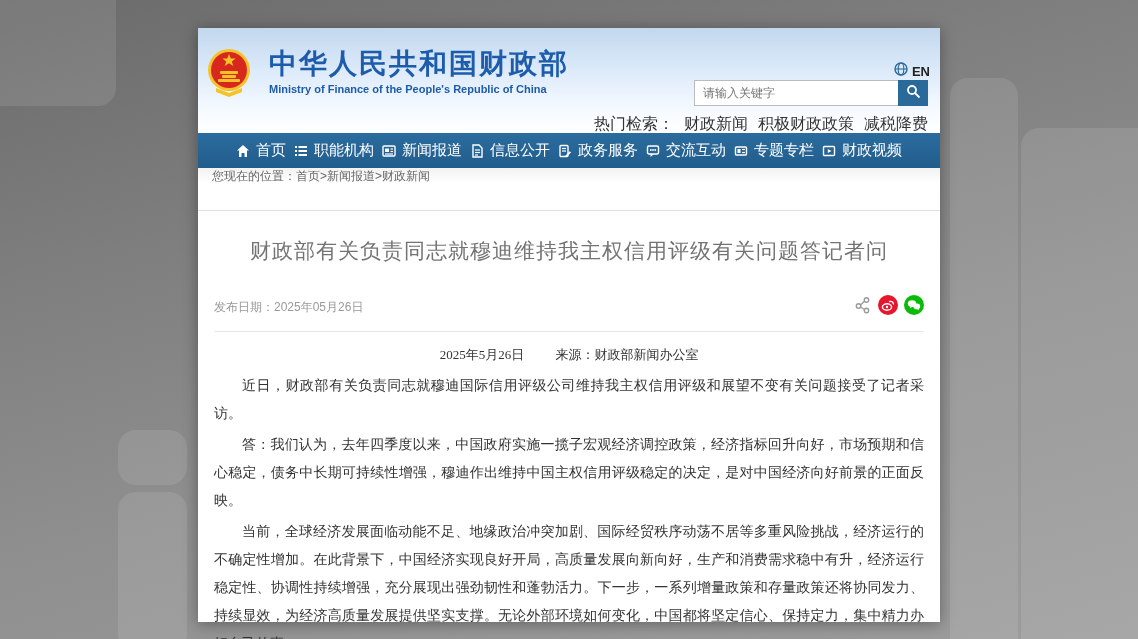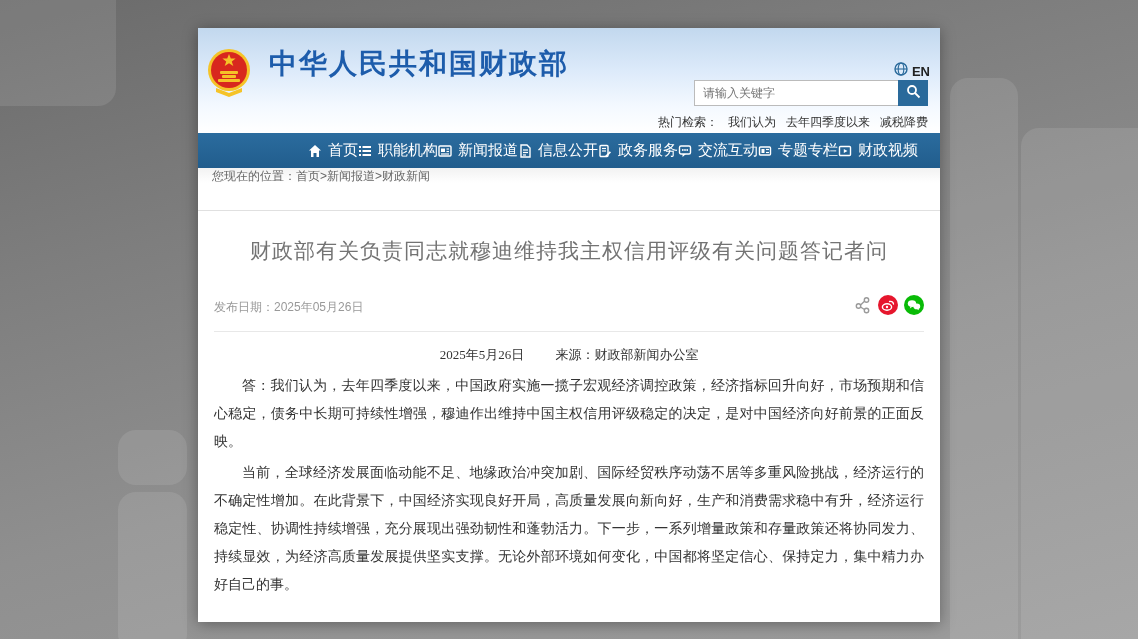--- a/index.html
+++ b/index.html
@@ -35,27 +35,27 @@
   .lang-label { font-size: 13px; font-weight: bold; color: #222; }
   .search-row { position: absolute; right: 12px; top: 52px; display: flex; }
   .search-input {
     width: 204px; height: 26px; border: 1px solid #bbb; border-right: none; background: #fff;
     font-size: 12px; color: #7f1d1d; padding: 0 8px; outline: none;
   }
   .search-btn {
     width: 30px; height: 26px; background: #2a6a9b; border: none; cursor: pointer;
     display: flex; align-items: center; justify-content: center;
   }
-  .hot-row { position: absolute; right: 12px; top: 86px; font-size: 12px; color: #333; display: flex; gap: 10px; white-space: nowrap; }
+  .hot-row { position: absolute; right: 12px; top: 86px; font-size: 16px; color: #333; display: flex; gap: 10px; white-space: nowrap; }
   .hot-row a { color: #333; text-decoration: none; cursor: pointer; }
 
   
   .nav {
     height: 35px; background: linear-gradient(180deg, #2b6c9e 0%, #215d8d 100%);
-    display: flex; align-items: center; justify-content: flex-end; padding: 0 22px;
+    display: flex; align-items: center; justify-content: center; padding: 0 22px; gap: 8px;
   }
   .nav-item { display: flex; align-items: center; gap: 6px; color: #fff; font-size: 15px; cursor: pointer; white-space: nowrap; }
   .nav-item svg { display: block; }
 
   
   .crumb-bar {
     height: 43px; background: linear-gradient(180deg, #f2f2f2 0%, #ffffff 35%);
     border-bottom: 1px solid #e0e0e0; display: flex; padding: 0 14px;
   }
   .crumb { font-size: 12px; color: #666; }
@@ -97,20 +97,21 @@
         <circle cx="23" cy="26" r="18" fill="#d8281e"></circle>
         <polygon points="23,10 24.8,14.6 29.6,14.6 25.8,17.5 27.3,22 23,19.2 18.7,22 20.2,17.5 16.4,14.6 21.2,14.6" fill="#f5c328"></polygon>
         <rect x="14" y="27" width="18" height="3" rx="1" fill="#f5c328"></rect>
         <rect x="16" y="31" width="14" height="3" rx="1" fill="#f5c328"></rect>
         <rect x="12" y="35" width="22" height="3" rx="1" fill="#f5c328"></rect>
         <path d="M10 44 L23 49 L36 44 L36 48 L23 53 L10 48 Z" fill="#f5c328"></path>
       </svg>
     </span>
     <div class="site-titles">
       <div class="site-title">中华人民共和国财政部</div>
+      <div class="site-subtitle">Ministry of Finance of the People's Republic of China</div>
     </div>
 
     <div class="lang-row">
       <span>
         <svg width="14" height="14" viewBox="0 0 14 14">
           <circle cx="7" cy="7" r="6" fill="none" stroke="#2a6a9b" stroke-width="1.4"></circle>
           <ellipse cx="7" cy="7" rx="2.8" ry="6" fill="none" stroke="#2a6a9b" stroke-width="1.1"></ellipse>
           <line x1="1" y1="7" x2="13" y2="7" stroke="#2a6a9b" stroke-width="1.1"></line>
         </svg>
       </span>
@@ -124,22 +125,22 @@
           <svg width="15" height="15" viewBox="0 0 15 15">
             <circle cx="6" cy="6" r="4" fill="none" stroke="#fff" stroke-width="1.8"></circle>
             <line x1="9" y1="9" x2="13.5" y2="13.5" stroke="#fff" stroke-width="1.8"></line>
           </svg>
         </span>
       </button>
     </div>
 
     <div class="hot-row">
       <span>热门检索：</span>
-      <a>我们认为</a>
-      <a>去年四季度以来</a>
+      <a>财政新闻</a>
+      <a>积极财政政策</a>
       <a>减税降费</a>
     </div>
   </div>
 
   <div class="nav">
     <div class="nav-item">
       <span>
           <svg width="14" height="14" viewBox="0 0 14 14">
             <path d="M7 1 L13 6.5 H11 V13 H8.5 V9 H5.5 V13 H3 V6.5 H1 Z" fill="#fff"></path>
           </svg>
@@ -265,18 +266,19 @@
         </span>
       </span>
     </div>
 
     <div class="date-source">
       <span>2025年5月26日</span>
       <span class="src">来源：财政部新闻办公室</span>
     </div>
 
     <div class="body-text">
+      <p>近日，财政部有关负责同志就穆迪国际信用评级公司维持我主权信用评级和展望不变有关问题接受了记者采访。</p>
       <p>答：我们认为，去年四季度以来，中国政府实施一揽子宏观经济调控政策，经济指标回升向好，市场预期和信心稳定，债务中长期可持续性增强，穆迪作出维持中国主权信用评级稳定的决定，是对中国经济向好前景的正面反映。</p>
       <p>当前，全球经济发展面临动能不足、地缘政治冲突加剧、国际经贸秩序动荡不居等多重风险挑战，经济运行的不确定性增加。在此背景下，中国经济实现良好开局，高质量发展向新向好，生产和消费需求稳中有升，经济运行稳定性、协调性持续增强，充分展现出强劲韧性和蓬勃活力。下一步，一系列增量政策和存量政策还将协同发力、持续显效，为经济高质量发展提供坚实支撑。无论外部环境如何变化，中国都将坚定信心、保持定力，集中精力办好自己的事。</p>
     </div>
 
   </div>
 </div>
 
 </body></html>

